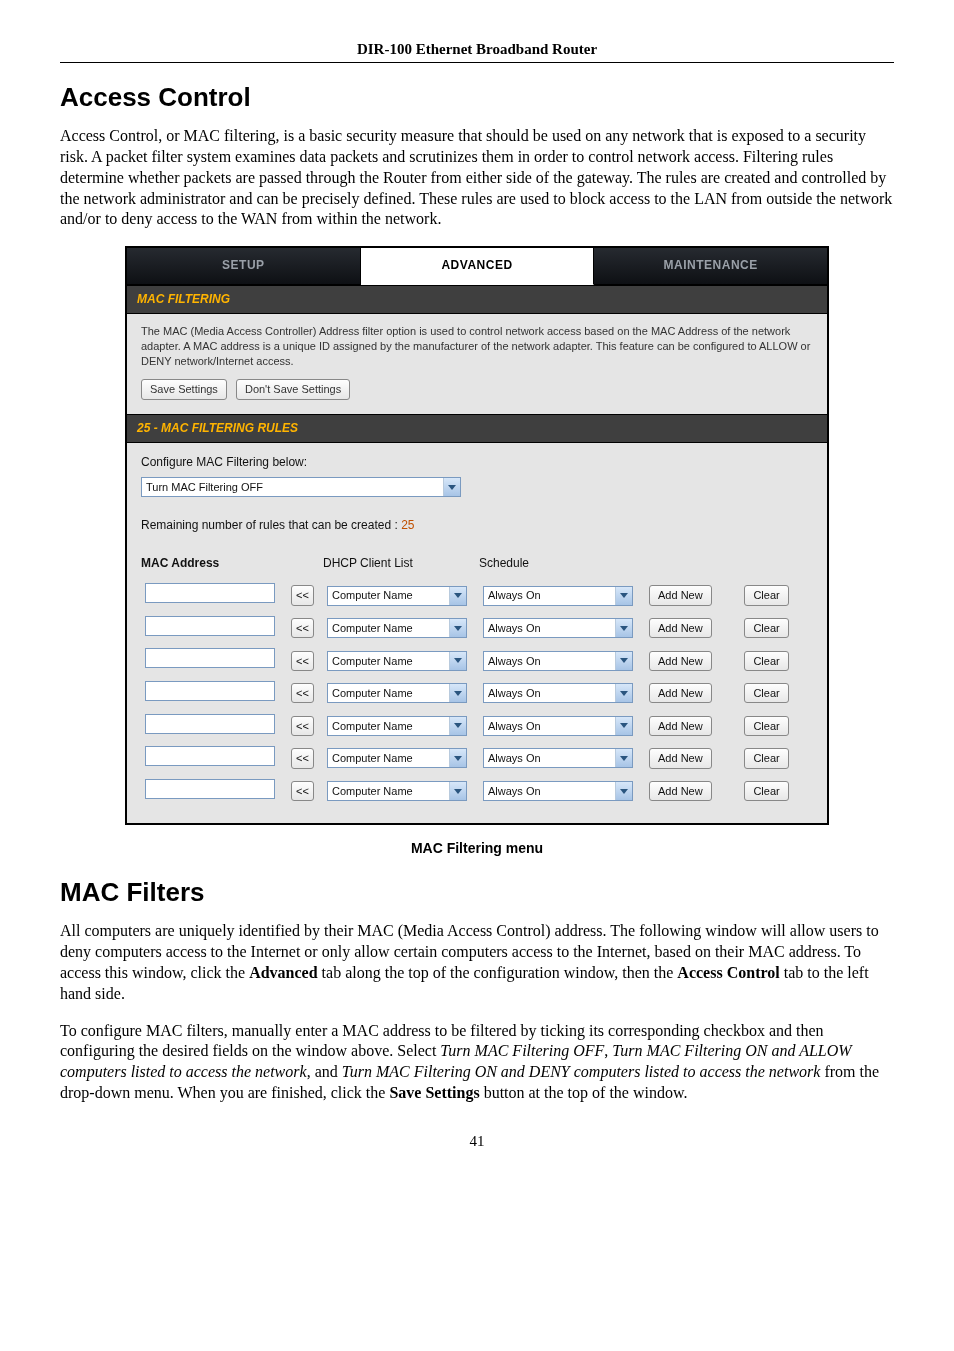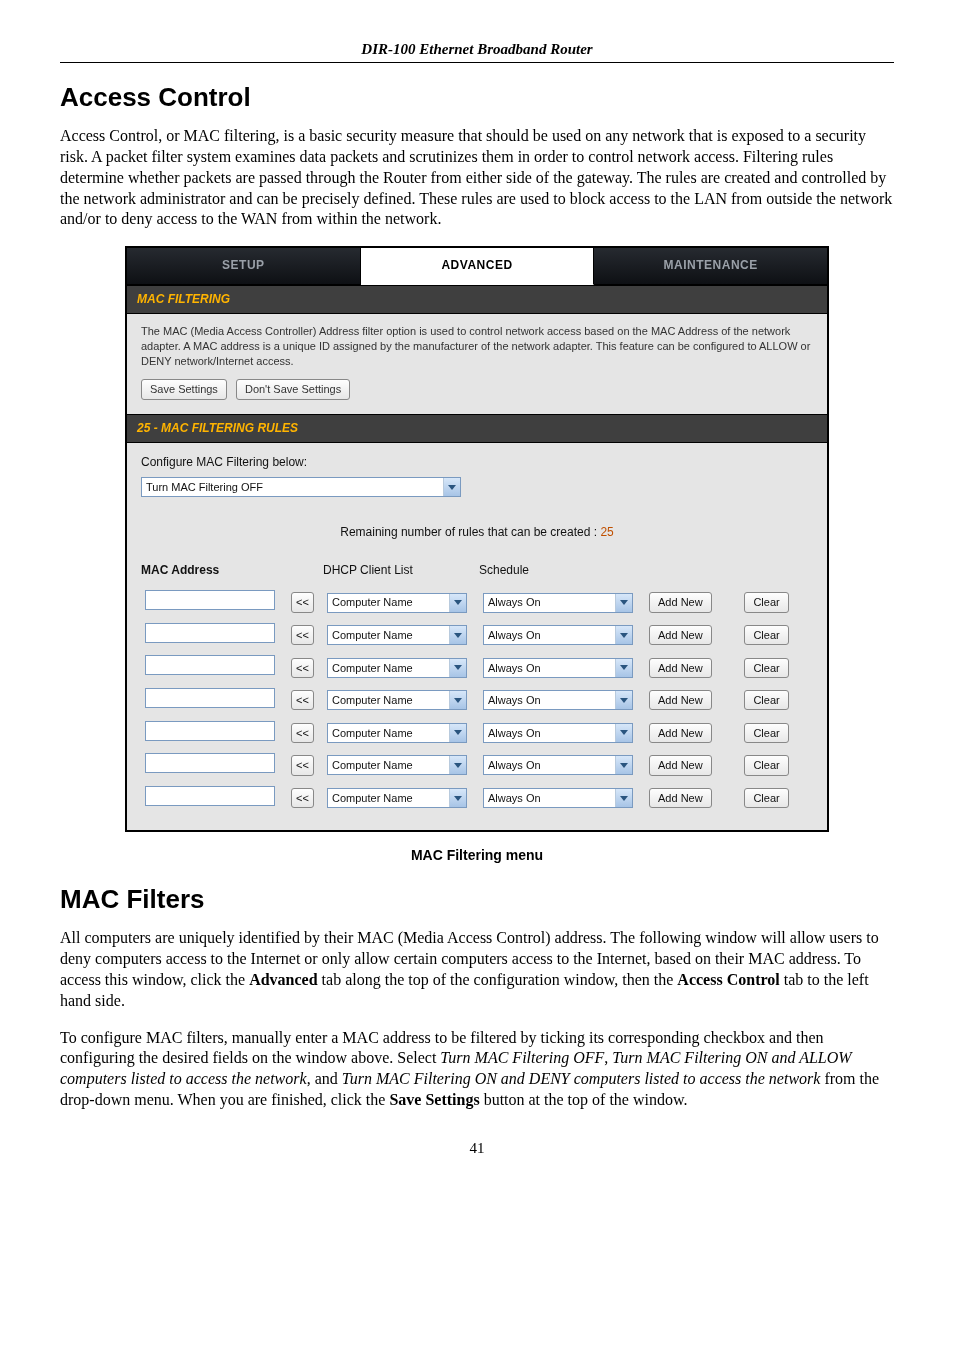--- a/index.html
+++ b/index.html
@@ -9,21 +9,20 @@
     font-size: 16px;
     color: #000;
     background: #fff;
     line-height: 1.3;
   }
   .header-line {
     border-bottom: 1px solid #000;
     padding-bottom: 2px;
     margin-bottom: 10px;
     text-align: center;
-    font-style: italic;
     font-weight: bold;
     font-size: 15px;
   }
   h1 {
     font-family: Arial, Helvetica, sans-serif;
     font-size: 26px;
     font-weight: bold;
     margin: 18px 0 12px;
   }
   p.body {
@@ -124,22 +123,21 @@
   }
   .text-input {
     display: inline-block;
     border: 1px solid #7a9ac0;
     background: #fff;
     height: 20px;
     box-sizing: border-box;
   }
   .remaining {
     font-size: 12px;
-    margin: 28px 0 14px;
-    text-align: center;
+    margin: 21px 0 14px;
   }
   .remaining .count { color: #c05000; }
   table.rules {
     border-collapse: separate;
     border-spacing: 0 8px;
     width: 100%;
   }
   table.rules th {
     text-align: left;
     font-weight: normal;

